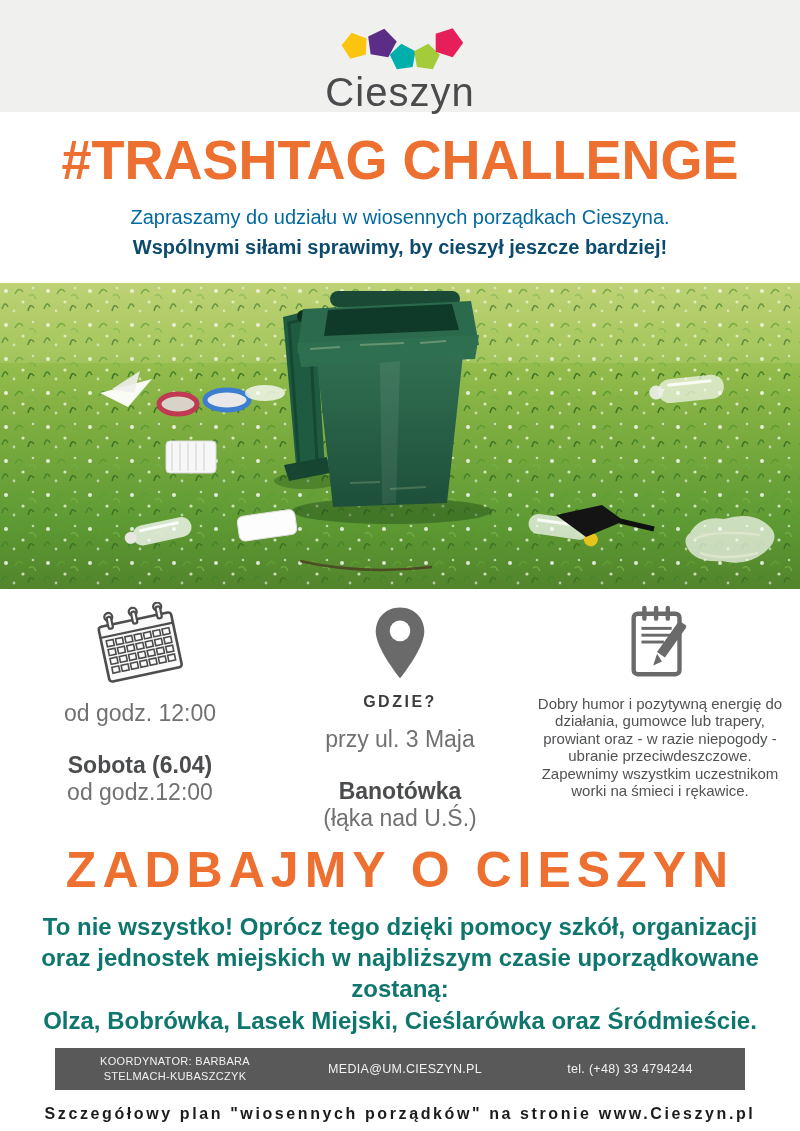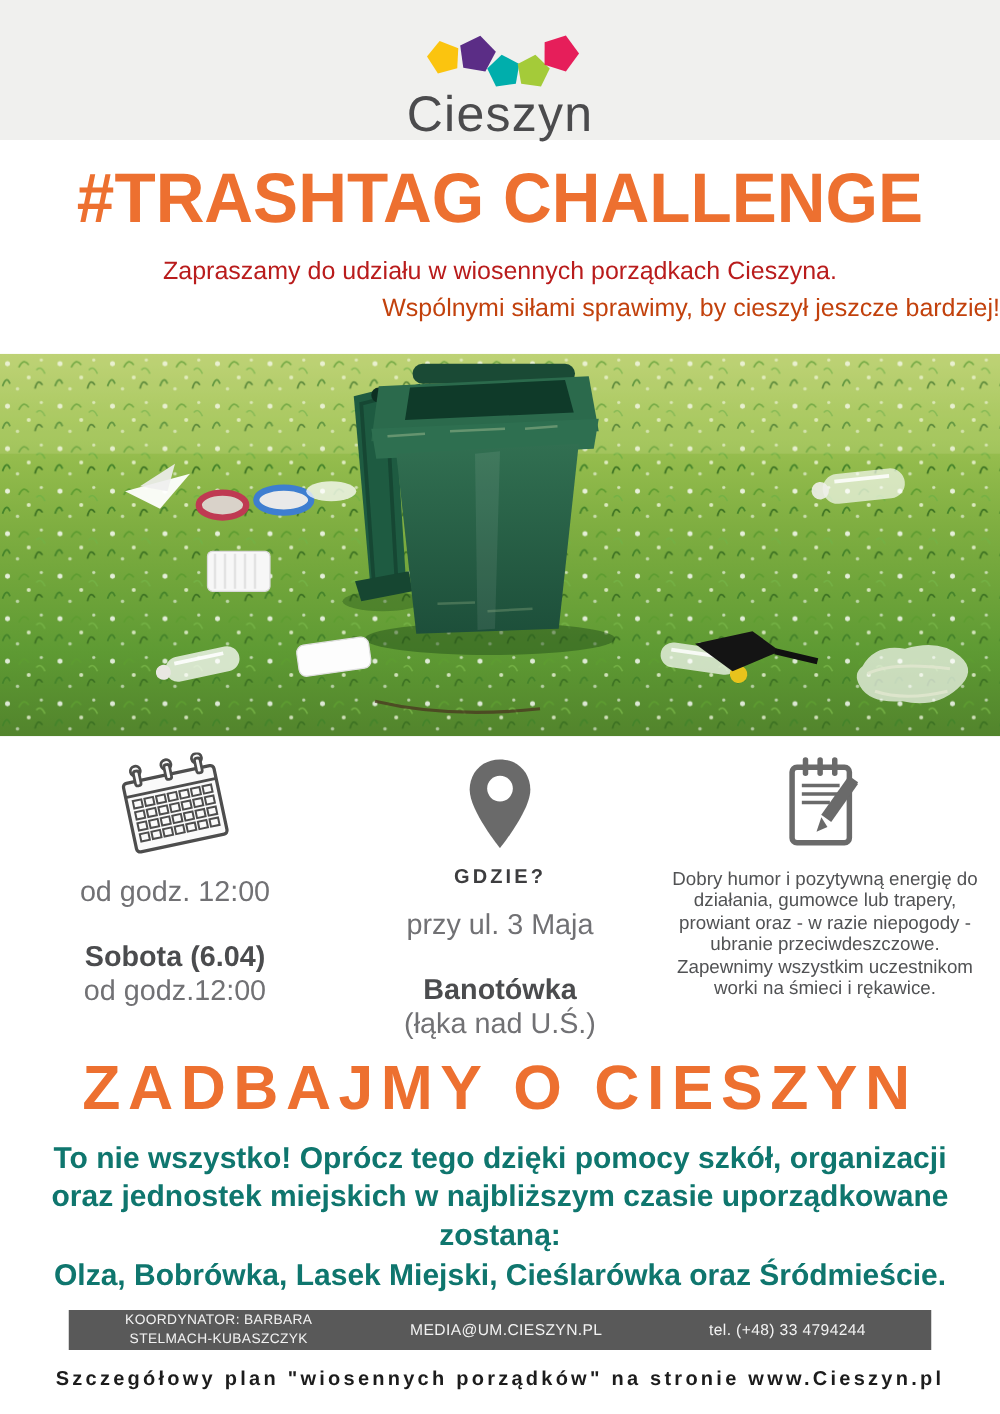--- a/index.html
+++ b/index.html
@@ -6,39 +6,39 @@
   .poster{
     width:800px;height:1131px;margin:0 auto;position:relative;overflow:hidden;
     background:#ffffff;font-family:"Liberation Sans",sans-serif;
   }
   
   .top-band{height:112px;background:#f0f0ee;display:flex;flex-direction:column;align-items:center;justify-content:flex-start;}
   .logo-shapes{margin-top:22px;}
   .logo-word{font-size:40px;font-weight:300;color:#4b4b4d;letter-spacing:1px;margin-top:-6px;line-height:1;}
   
   .hero-title{margin-top:20px;text-align:center;font-size:54px;line-height:1;font-weight:800;color:#ed7030;letter-spacing:0px;transform:scaleY(1.04);}
-  .hero-line1{margin-top:20px;text-align:center;font-size:20px;color:#b91c1c;}
-  .hero-line2{margin-top:7px;text-align:right;font-size:20px;font-weight:normal;color:#c2410c;}
+  .hero-line1{margin-top:20px;text-align:center;font-size:20px;color:#0369a1;}
+  .hero-line2{margin-top:7px;text-align:center;font-size:20px;font-weight:bold;color:#0c4a6e;}
   
   .photo{margin-top:24px;width:800px;height:306px;display:block;}
   
   .info-row{display:grid;grid-template-columns:280px 240px 280px;padding-top:12px;height:238px;}
   .info-col{text-align:center;}
   .icon-box{height:84px;display:flex;align-items:center;justify-content:center;}
   .col-heading{font-size:16px;font-weight:bold;letter-spacing:2.5px;color:#3d3d3f;margin-top:8px;}
   .sched{margin-top:15px;}
   .sched + .sched{margin-top:26px;}
   .sched-bold{font-size:23px;font-weight:bold;color:#4b4c4e;line-height:1.15;}
   .sched-norm{font-size:23px;color:#717174;line-height:1.15;}
   .bring-text{margin:10px auto 0;width:252px;font-size:15px;line-height:1.16;color:#515254;}
   
   .cta-heading{margin-top:6px;text-align:center;font-size:50px;font-weight:800;letter-spacing:6px;color:#ed7030;line-height:1;}
   .cta-par{margin-top:16px;text-align:center;font-size:24px;font-weight:bold;color:#0f766e;line-height:1.3;}
   
-  .footer-bar{margin:12px 55px 0;height:32px;background:#595959;display:grid;grid-template-columns:240px 1fr 230px;align-items:center;color:#f2f2f2;}
+  .footer-bar{margin:12px 55px 0;height:42px;background:#595959;display:grid;grid-template-columns:240px 1fr 230px;align-items:center;color:#f2f2f2;}
   .coord{font-size:11px;line-height:1.3;text-align:center;letter-spacing:.3px;}
   .email{font-size:12.5px;text-align:center;letter-spacing:.3px;}
   .phone{font-size:12.5px;text-align:center;letter-spacing:.3px;}
   .bottom-note{margin-top:15px;text-align:center;font-size:16px;font-weight:bold;letter-spacing:2.6px;color:#1c1c1c;}
 </style>
 </head>
 <body>
 
 <div class="poster">
 

